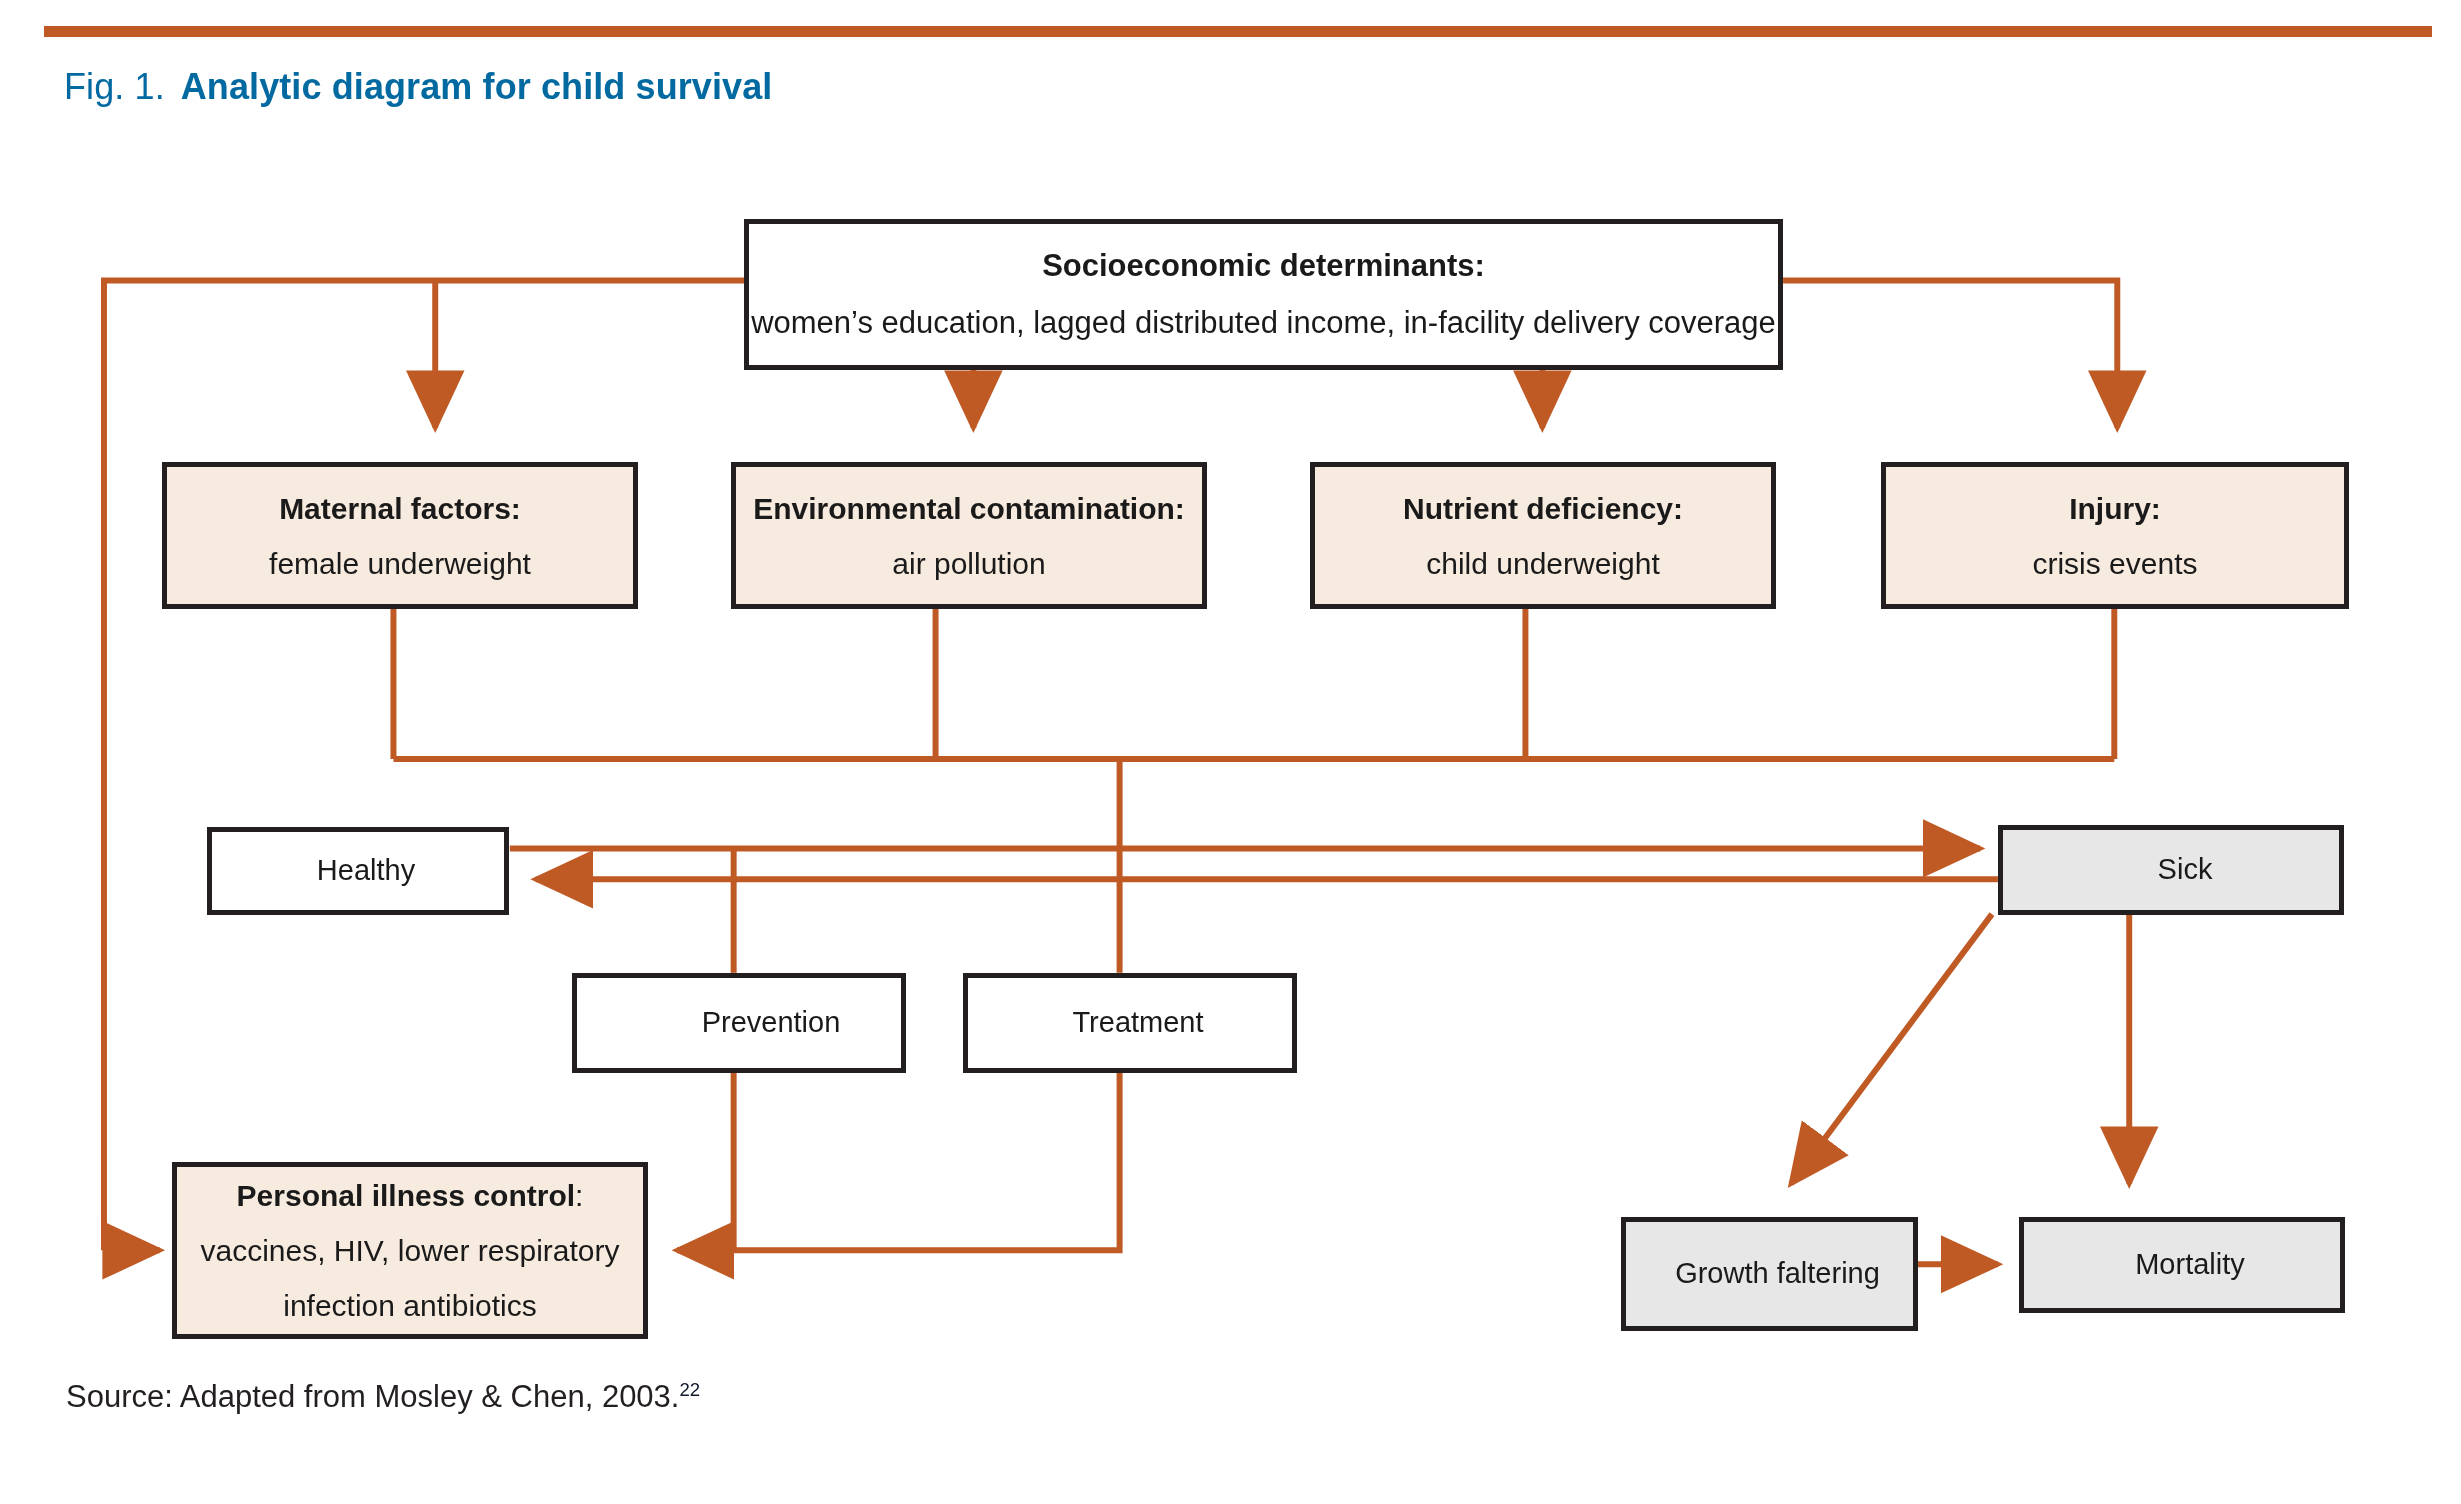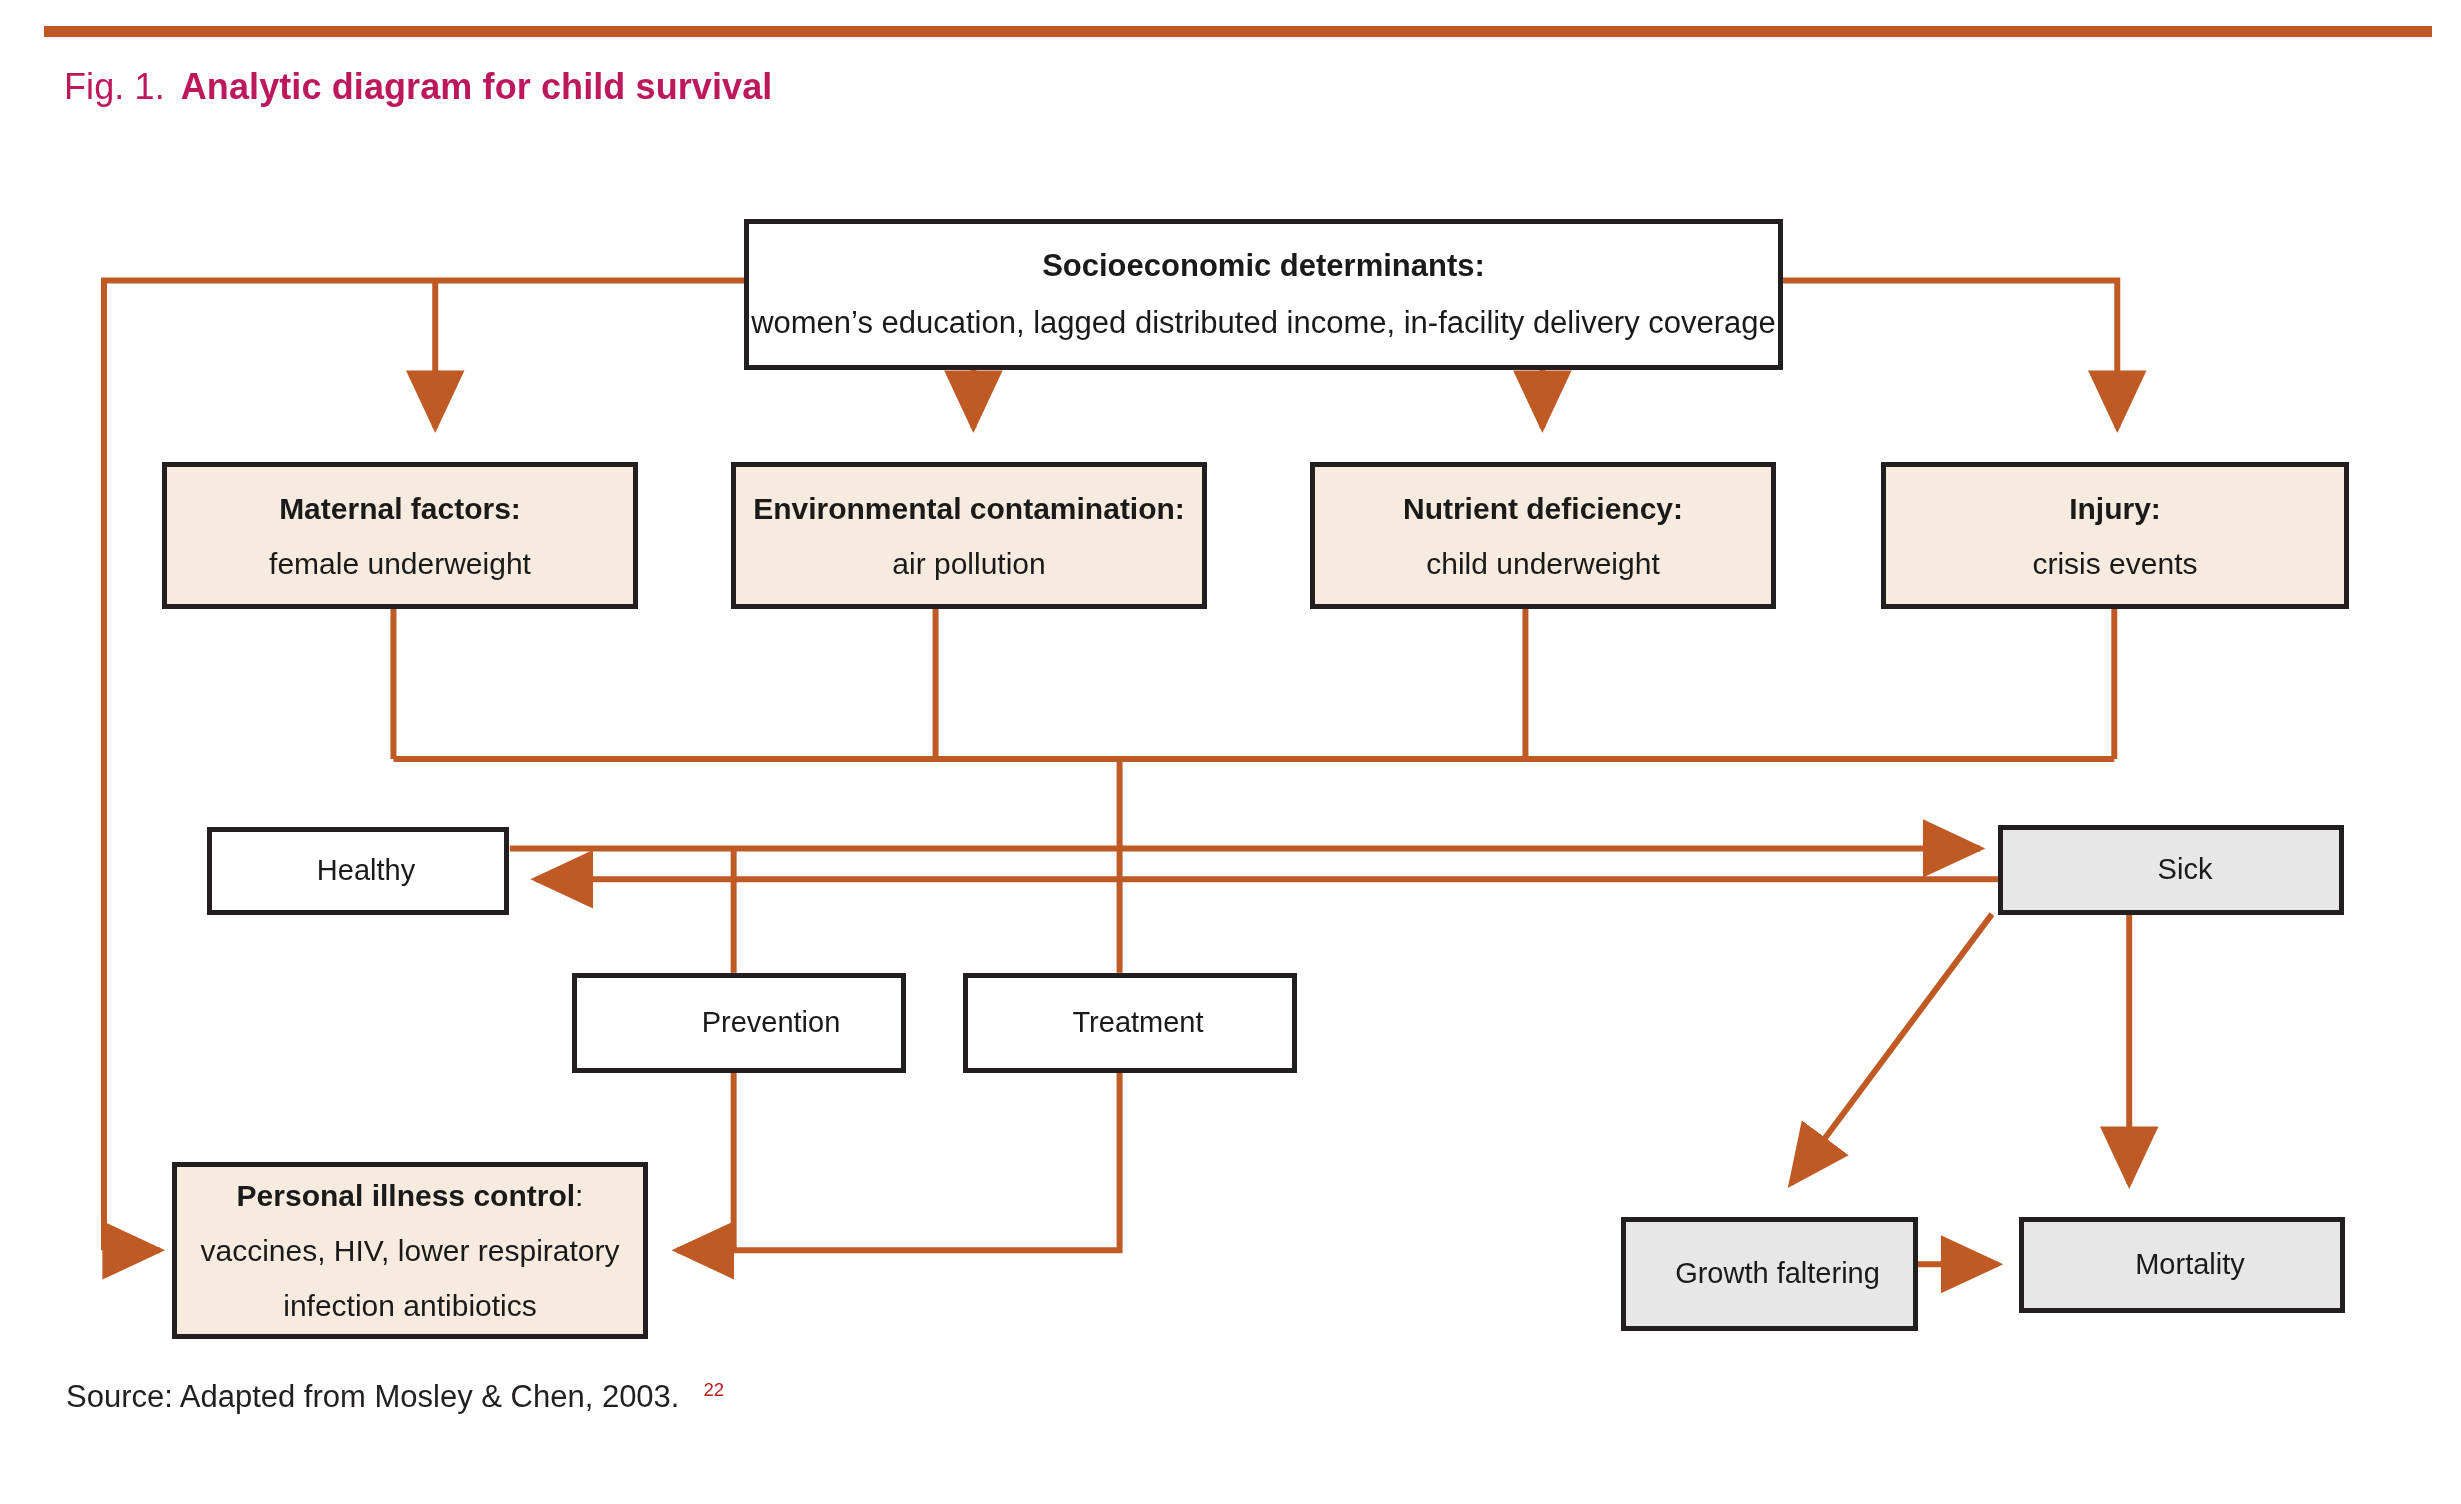--- a/index.html
+++ b/index.html
@@ -9,21 +9,21 @@
   }
   .canvas{position:absolute;inset:0;}
   
   #top-rule{
     position:absolute;left:44px;top:26px;width:2388px;height:11px;
     background:#c05a25;
   }
   #fig-caption{
     position:absolute;left:64px;top:66px;
     font-size:36px;letter-spacing:0.1px;white-space:nowrap;
-    color:#be185d;
+    color:#0369a1;
   }
   #fig-caption .num{font-weight:400;}
   #fig-caption .ttl{font-weight:700;margin-left:16px;}
   
   #connectors{position:absolute;left:0;top:0;width:2462px;height:1504px;}
   
   .node{
     position:absolute;box-sizing:border-box;border:5px solid #231f20;
     display:flex;flex-direction:column;align-items:center;justify-content:center;
     text-align:center;line-height:1.3;z-index:5;gap:16px;
@@ -49,21 +49,21 @@
   #node-treatment   {left:963px;top:973px;width:334px;height:100px;justify-content:center;}
   #node-personal    {left:172px;top:1162px;width:476px;height:177px;}
   #node-growth      {left:1621px;top:1217px;width:297px;height:114px;}
   #node-mortality   {left:2019px;top:1217px;width:326px;height:96px;}
   
   #footnotes{
     position:absolute;left:66px;top:1375px;
     font-size:31px;line-height:1.42;color:#231f20;white-space:nowrap;
   }
   #footnotes .line{display:block;}
-  #footnotes sup{font-size:.60em;color:#b91c1c;vertical-align:super;margin-left:24px;}
+  #footnotes sup{font-size:.60em;color:#0f172a;vertical-align:super;}
 </style>
 </head>
 <body>
 
 <div class="canvas">
 
   <div id="top-rule"></div>
 
   <div id="fig-caption">
     <span class="num">Fig. 1.</span><span class="ttl">Analytic diagram for child survival</span>

